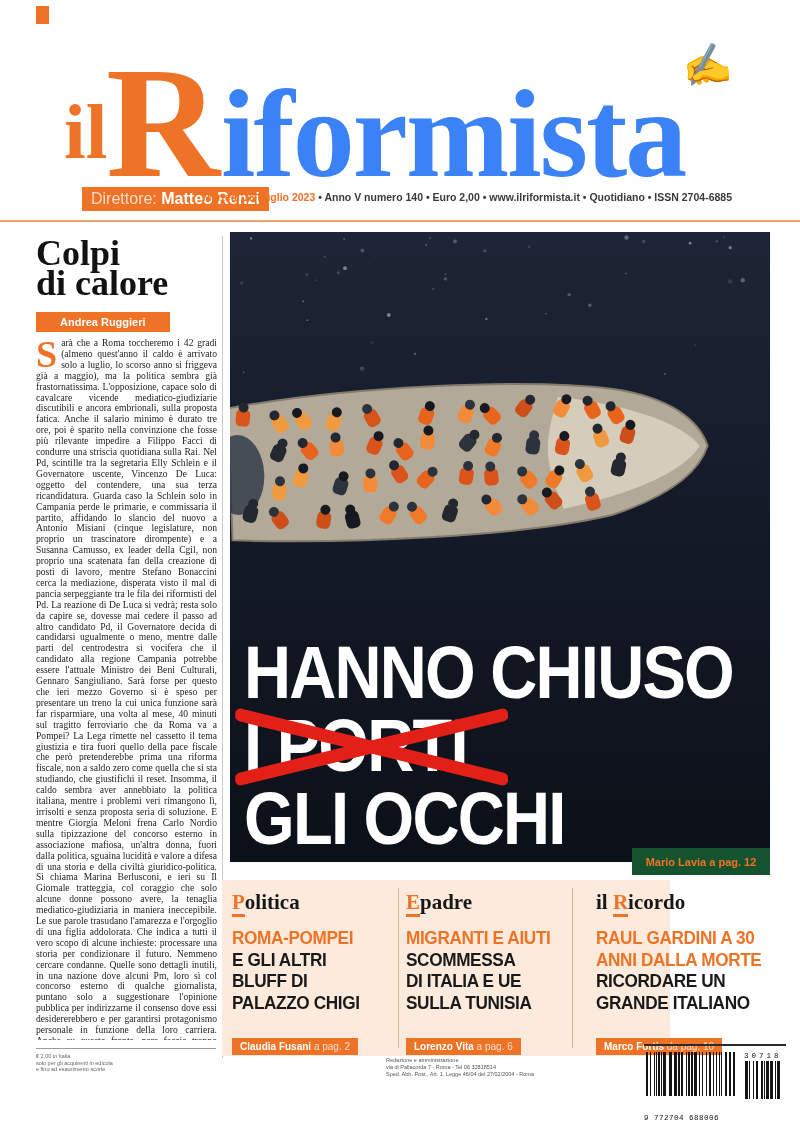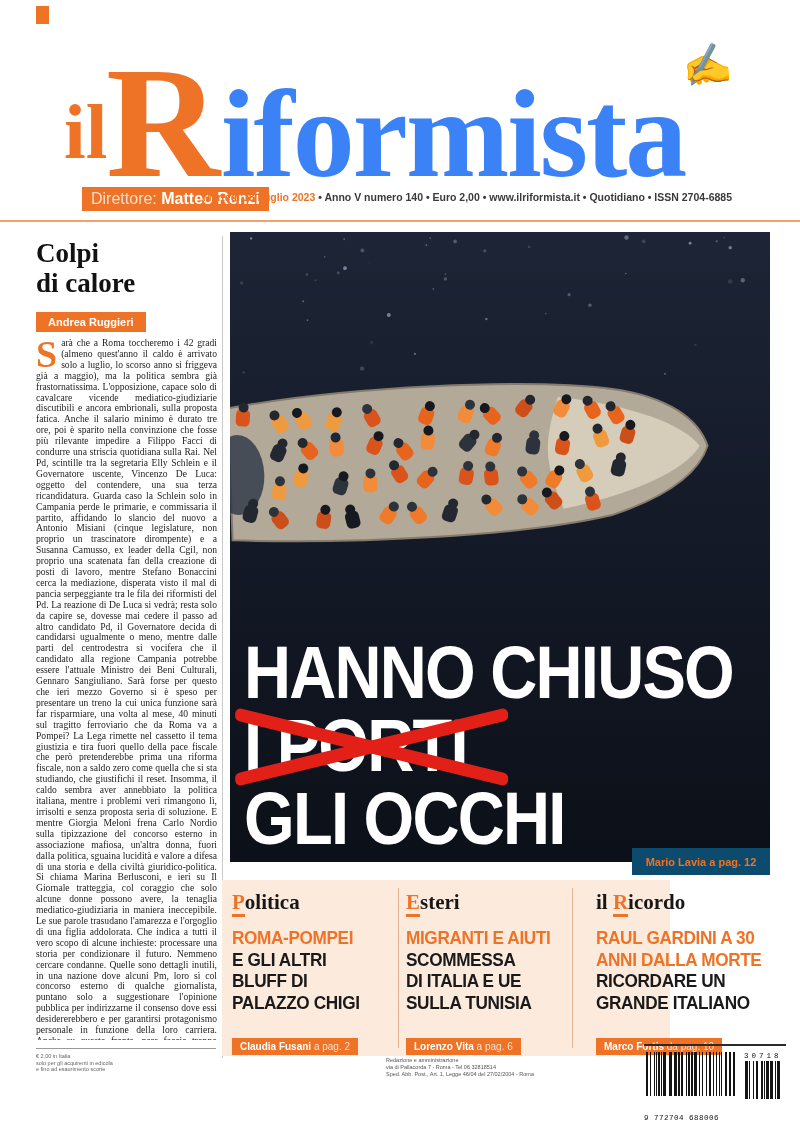--- a/index.html
+++ b/index.html
@@ -21,40 +21,40 @@
   #director-box .lbl{color:rgba(255,255,255,0.75);}
   #director-box .nm{font-weight:bold;}
   #dateline{right:68px;top:191px;font-size:10.5px;font-weight:bold;white-space:nowrap;padding-left:40px;}
   #dateline .dt{color:#ee7326;}
   #dateline .rest{color:#3a3a3a;}
   #header-rule{left:0;top:220px;width:800px;height:2px;background:#f2a36b;}
 
   
   #col-divider{left:222px;top:236px;width:1px;height:822px;background:#c9c9c9;}
   #left-title{left:36px;top:238px;width:185px;font-family:"Liberation Serif",serif;
-              font-weight:bold;font-size:27px;line-height:30px;white-space:pre-line;color:#121212;}
+              font-weight:bold;font-size:36px;line-height:30px;white-space:pre-line;color:#121212;}
   #author-box{left:36px;top:312px;background:#ee7326;color:#fff;font-size:11px;
-              font-weight:bold;padding:4px 12px;}
+              font-weight:bold;padding:4px 24px;}
   #article-body{left:36px;top:338px;width:181px;height:702px;overflow:hidden;
                 font-family:"Liberation Serif",serif;font-size:9.6px;line-height:10.9px;
                 text-align:justify;color:#1c1c1c;}
   #article-body .dropcap{float:left;color:#ee7326;font-weight:bold;font-size:38px;
                 line-height:30px;margin:1px 4px 0 0;font-family:"Liberation Serif",serif;}
   #left-hr{left:36px;top:1048px;width:180px;height:1px;background:#9a9a9a;}
   #price-note{left:36px;top:1053px;font-size:5.5px;line-height:6.6px;color:#666;
               white-space:pre-line;}
 
   
   #photo{left:230px;top:232px;width:540px;height:630px;}
   #headline{left:244px;top:636px;color:#fff;font-weight:bold;font-size:74px;
             letter-spacing:-2px;white-space:nowrap;}
   .hl-line{height:73px;line-height:73px;transform:scaleX(0.88);transform-origin:0 50%;}
   #hl2{position:relative;display:inline-block;}
   #red-x{position:absolute;left:-10px;top:-4px;pointer-events:none;}
-  #kicker{left:632px;top:848px;width:138px;height:27px;background:#0c4a6e;
+  #kicker{left:632px;top:848px;width:138px;height:27px;background:#14532d;
           color:#ee7326;font-size:11px;font-weight:bold;text-align:center;line-height:29px;}
 
   
   #strip{left:222px;top:880px;width:448px;height:176px;background:#fcebdd;}
   .sec-col{position:absolute;top:10px;}
   #sec-col-1{left:10px;width:166px;}
   #sec-col-2{left:184px;width:166px;}
   #sec-col-3{left:374px;width:198px;}
   .sec-sep{position:absolute;top:8px;width:1px;height:160px;background:#e2b391;}
   #sec-sep-1{left:176px;} #sec-sep-2{left:350px;}
@@ -388,21 +388,21 @@
       <div class="sec-deck">E GLI ALTRI
 BLUFF DI
 PALAZZO CHIGI</div>
       <div class="sec-byline">
         <span class="nm">Claudia Fusani</span><span class="pg"> a pag. 2</span>
       </div>
     </div>
     <div class="sec-sep" id="sec-sep-1"></div>
     <div class="sec-col" id="sec-col-2">
       <div class="sec-head">
-        <span></span><span class="init">E</span><span>steri</span>
+        <span></span><span class="init">E</span><span>padre</span>
       </div>
       <div class="sec-lead">MIGRANTI E AIUTI</div>
       <div class="sec-deck">SCOMMESSA
 DI ITALIA E UE
 SULLA TUNISIA</div>
       <div class="sec-byline">
         <span class="nm">Lorenzo Vita</span><span class="pg"> a pag. 6</span>
       </div>
     </div>
     <div class="sec-sep" id="sec-sep-2"></div>

